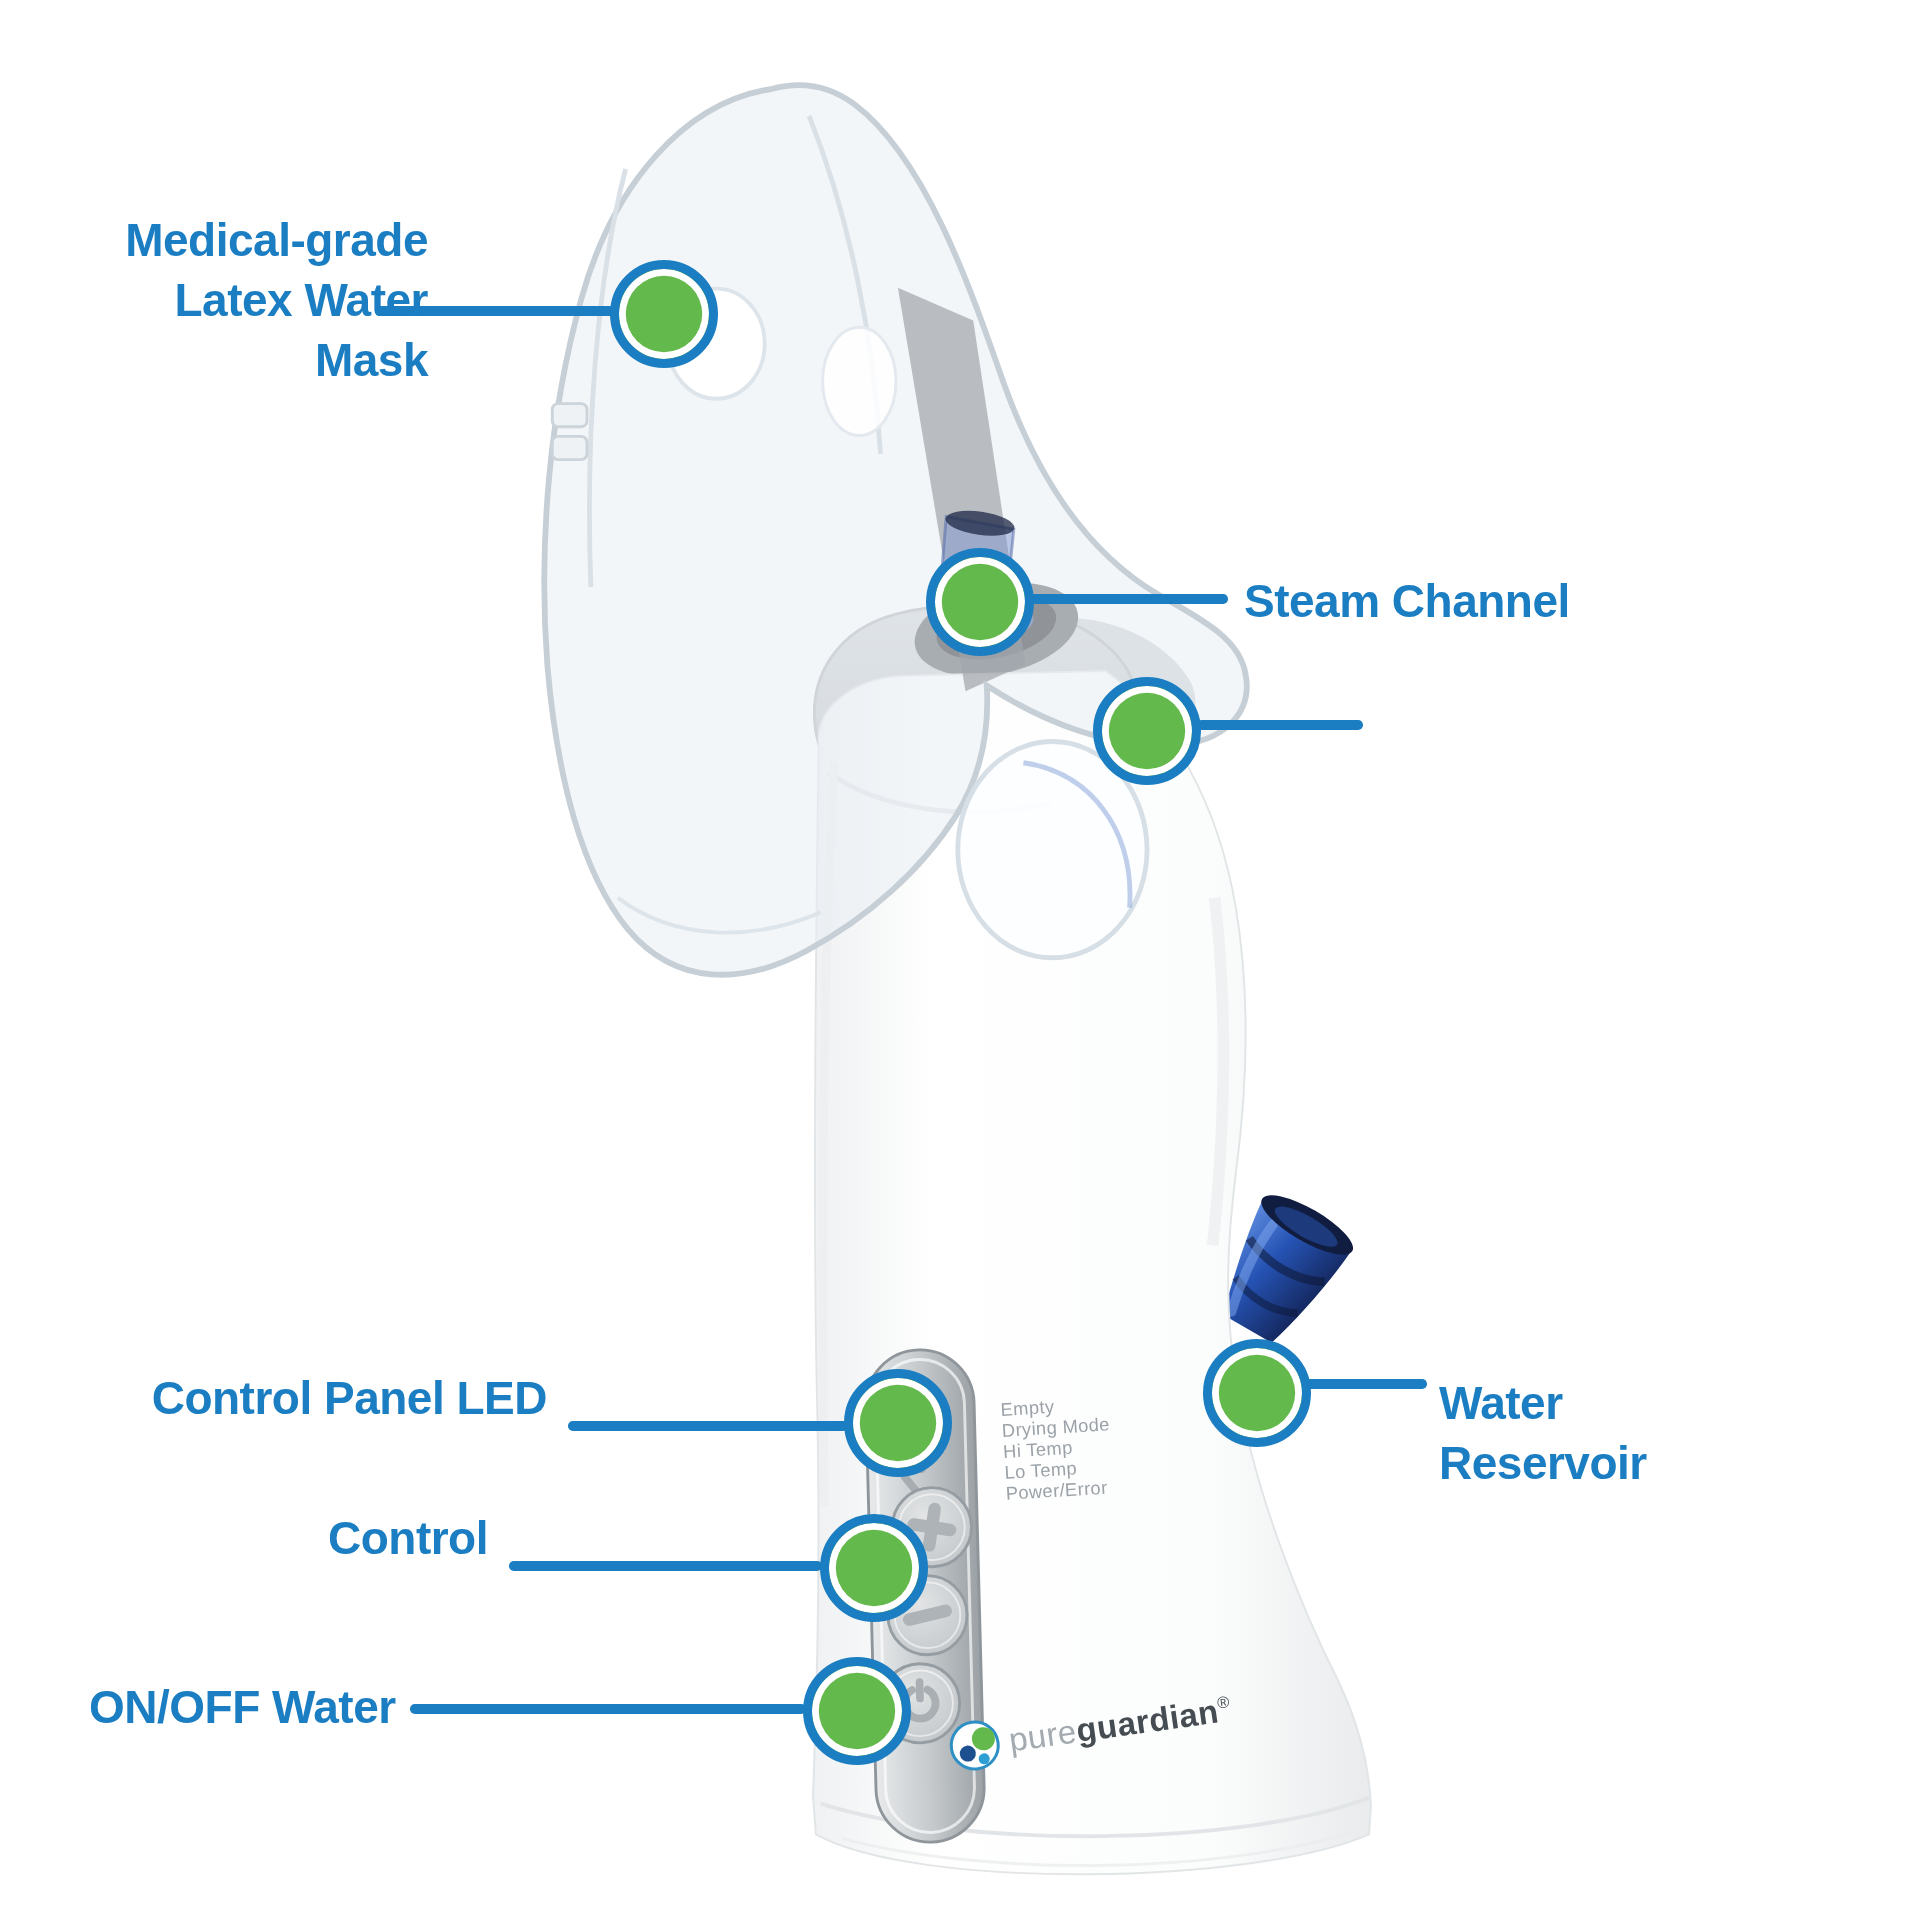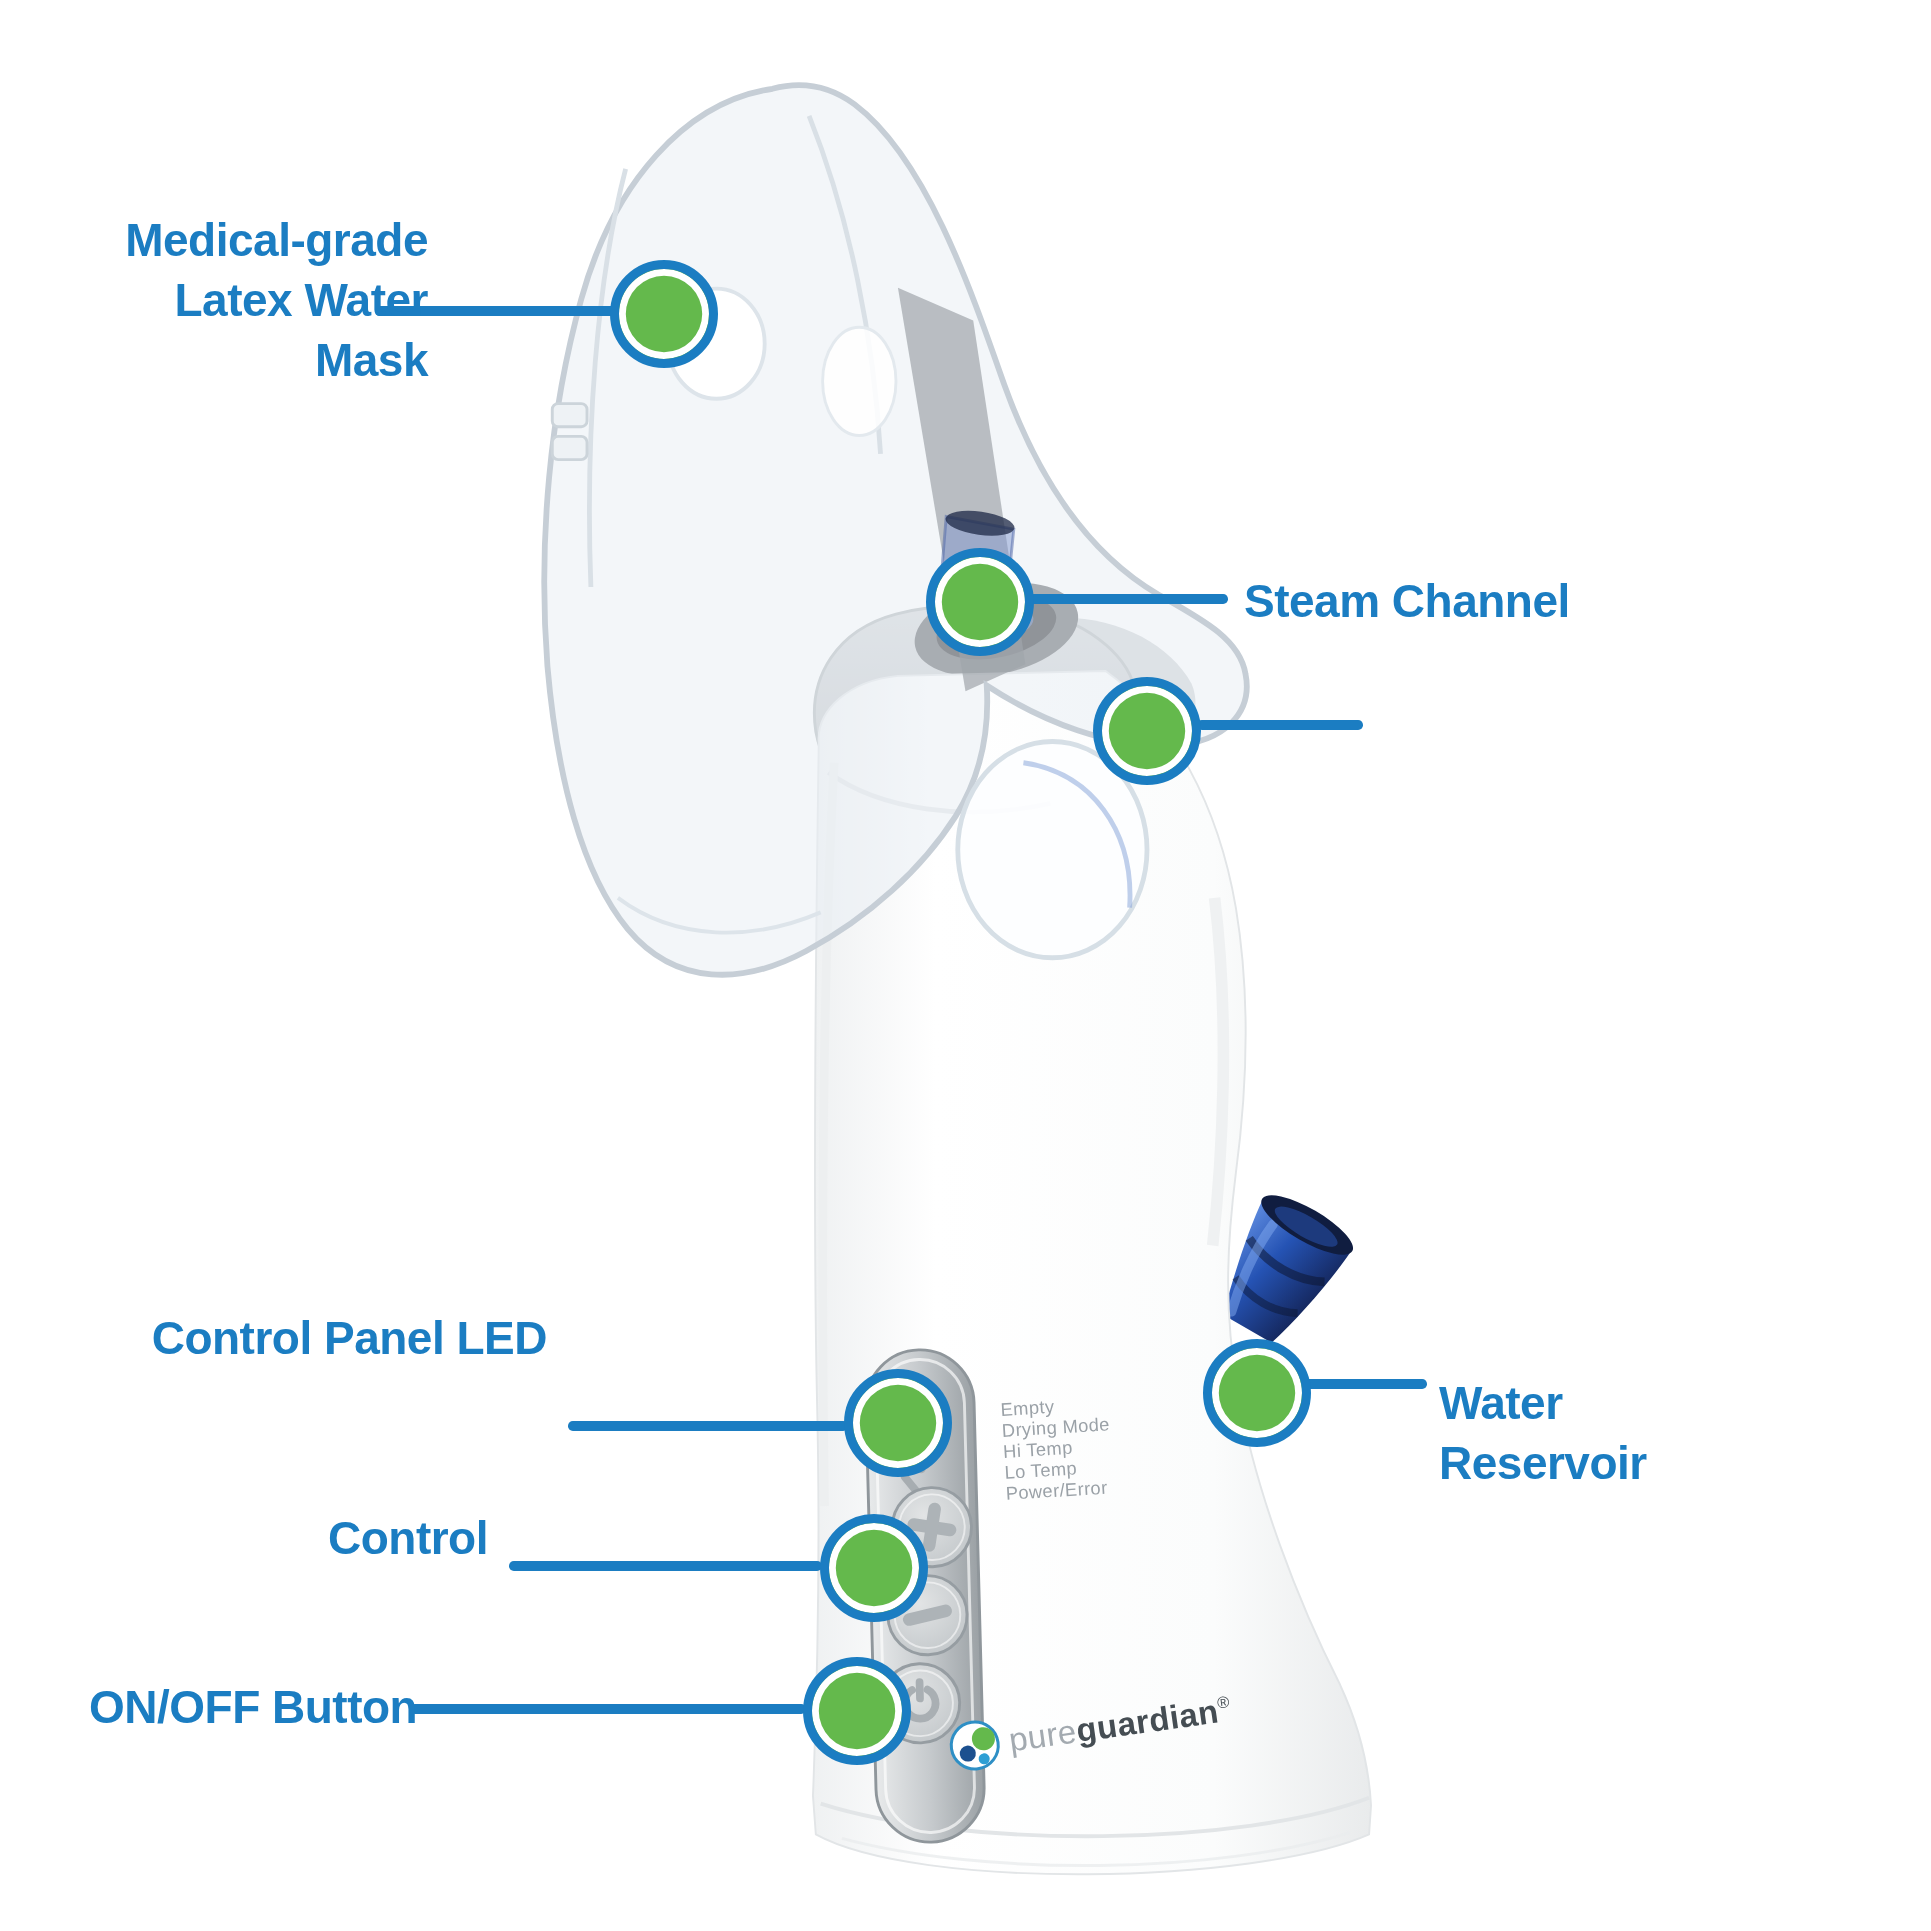--- a/index.html
+++ b/index.html
@@ -211,32 +211,32 @@
   <div class="cline" style="left:1197px;top:720px;width:166px;"></div>
   <div class="marker" style="left:1093px;top:677px;"></div>
 
   <div class="lbl" style="left:1439px;top:1329px;margin-top:44px;">
     <div>Water</div>
     <div>Reservoir</div>
   </div>
   <div class="cline" style="left:1303px;top:1379px;width:124px;"></div>
   <div class="marker" style="left:1203px;top:1339px;"></div>
 
-  <div class="lbl r" style="right:1384px;top:1308px;">
+  <div class="lbl r" style="right:1384px;top:1368px;">
     <div>Control Panel LED</div>
   </div>
   <div class="cline" style="left:568px;top:1421px;width:280px;"></div>
   <div class="marker" style="left:844px;top:1369px;"></div>
 
   <div class="lbl r" style="right:1443px;top:1508px;">
     <div>Control</div>
   </div>
   <div class="cline" style="left:509px;top:1561px;width:313px;"></div>
   <div class="marker" style="left:820px;top:1514px;"></div>
 
   <div class="lbl" style="left:89px;top:1677px;">
-    <div>ON/OFF Button</div>
+    <div>ON/OFF Water</div>
   </div>
   <div class="cline" style="left:410px;top:1704px;width:396px;"></div>
   <div class="marker" style="left:803px;top:1657px;"></div>
 
 </div>
 
 
 </body></html>

